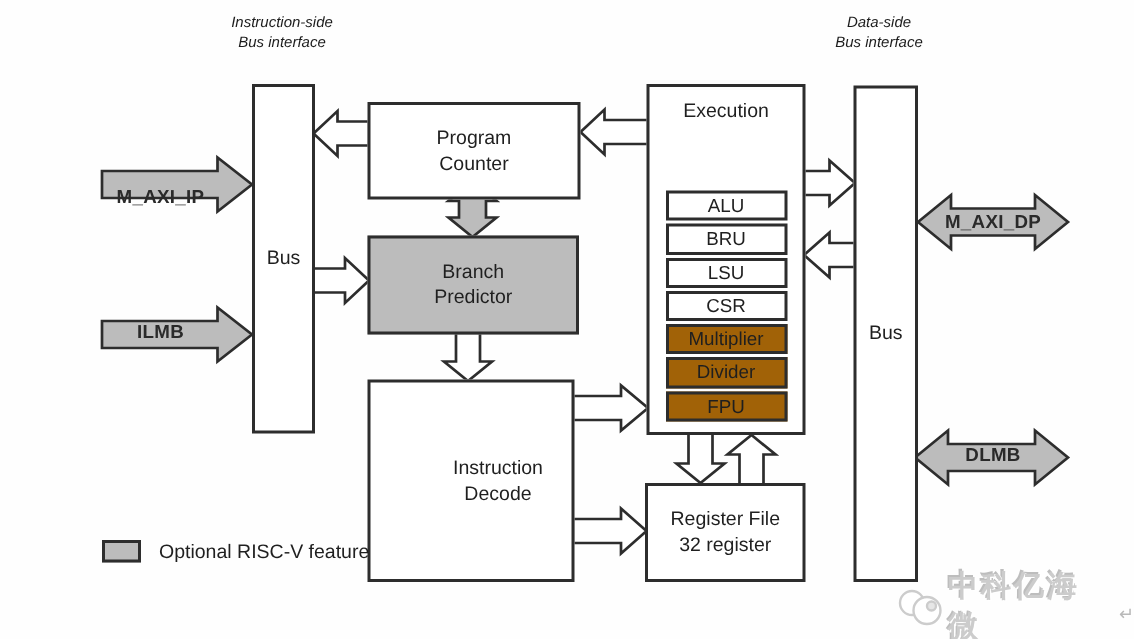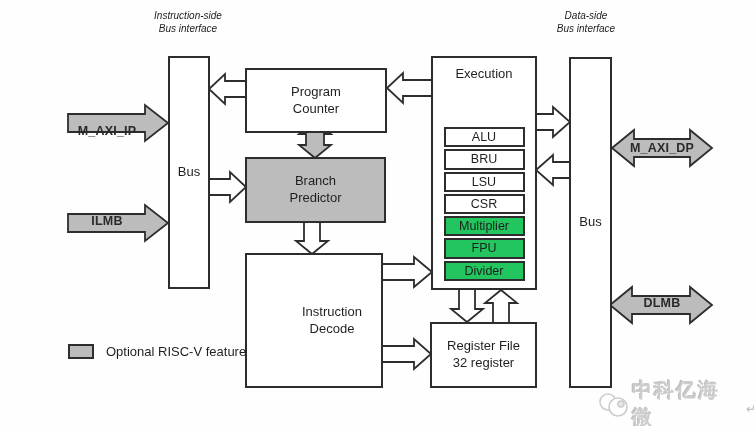--- a/index.html
+++ b/index.html
@@ -15,30 +15,30 @@
     color:#1f1f1f;
   }
   .box.optional { background:#bcbcbc; }
   .exec-box { flex-direction:column; justify-content:flex-start; padding:4px 0 20px 0; }
   .exec-title { flex:0 0 auto; height:24px; display:flex; align-items:center; justify-content:center; font-size:13px; }
   .exec-units { flex:1 1 auto; width:81px; display:flex; flex-direction:column; gap:2px;margin-top:41px; }
   .unit {
     box-sizing:border-box; flex:1 1 auto; border:2px solid #2d2d2d; background:#ffffff;
     display:flex; align-items:center; justify-content:center; font-size:12.5px;
   }
-  .unit.optional { background:#22c55e; }
+  .unit.optional { background:#a16207; }
   .side-label {
     position:absolute; text-align:center; font-style:italic; font-size:10px;
     line-height:1.25; white-space:pre-line; color:#1c1c1c;
   }
   .port-label {
     position:absolute; display:flex; align-items:center; justify-content:center;
     font-size:12.5px; font-weight:600; color:#2a2a2a; letter-spacing:0.2px;
   }
-  .legend { position:absolute; left:68px; top:344px; display:flex; align-items:flex-start; }
+  .legend { position:absolute; left:68px; top:360px; display:flex; align-items:flex-start; }
   .legend-swatch {
     box-sizing:border-box; width:26px; height:15px; background:#bcbcbc; border:2px solid #2d2d2d;
   }
   .legend-text { margin-left:12px; font-size:13px; color:#1f1f1f; }
   .watermark {
     position:absolute; left:596px; top:377px; display:flex; align-items:center;
     color:#c7c7c7; user-select:none;
   }
   .wm-logo { width:36px; height:32px; }
   .wm-text {
@@ -100,22 +100,22 @@
   </div>
 
   <div class="box exec-box" style="left:431px; top:56px; width:106px; height:234px;">
     <div class="exec-title">Execution</div>
     <div class="exec-units">
       <div class="unit">ALU</div>
       <div class="unit">BRU</div>
       <div class="unit">LSU</div>
       <div class="unit">CSR</div>
       <div class="unit optional">Multiplier</div>
+      <div class="unit optional">Divider</div>
       <div class="unit optional">FPU</div>
-      <div class="unit optional">Divider</div>
     </div>
   </div>
 
   <div class="box" style="left:430px; top:322px; width:107px; height:66px;">
     <span>Register File
 32 register</span>
   </div>
 
   <div class="box" style="left:569px; top:57px; width:43px; height:331px;">
     <span>Bus</span>

